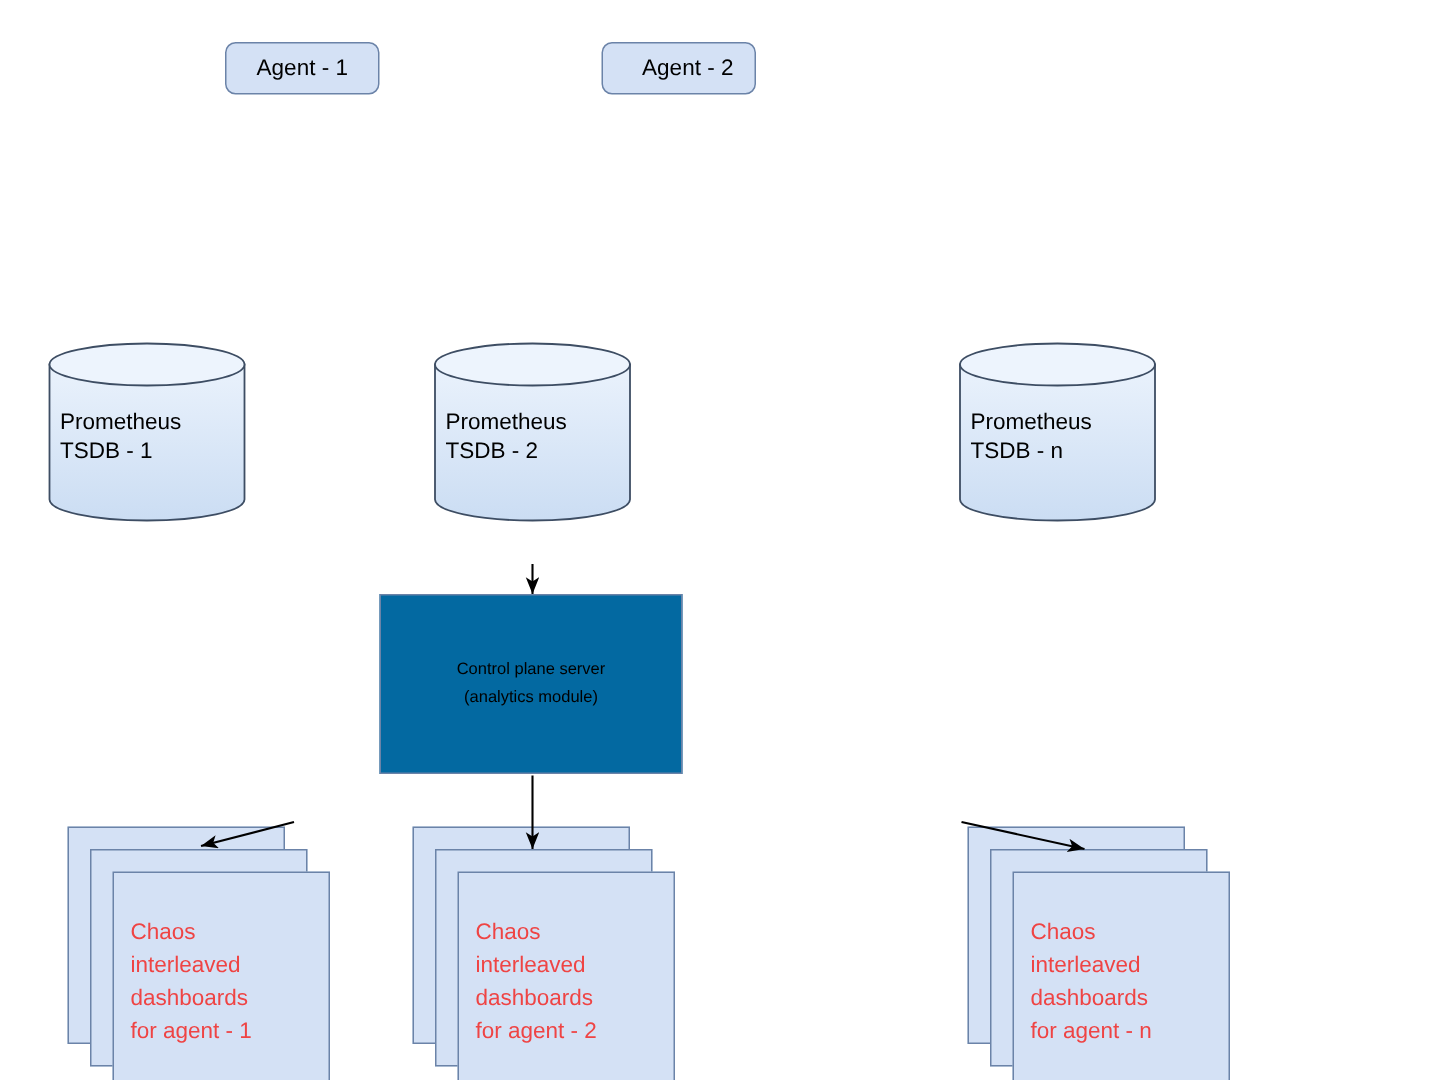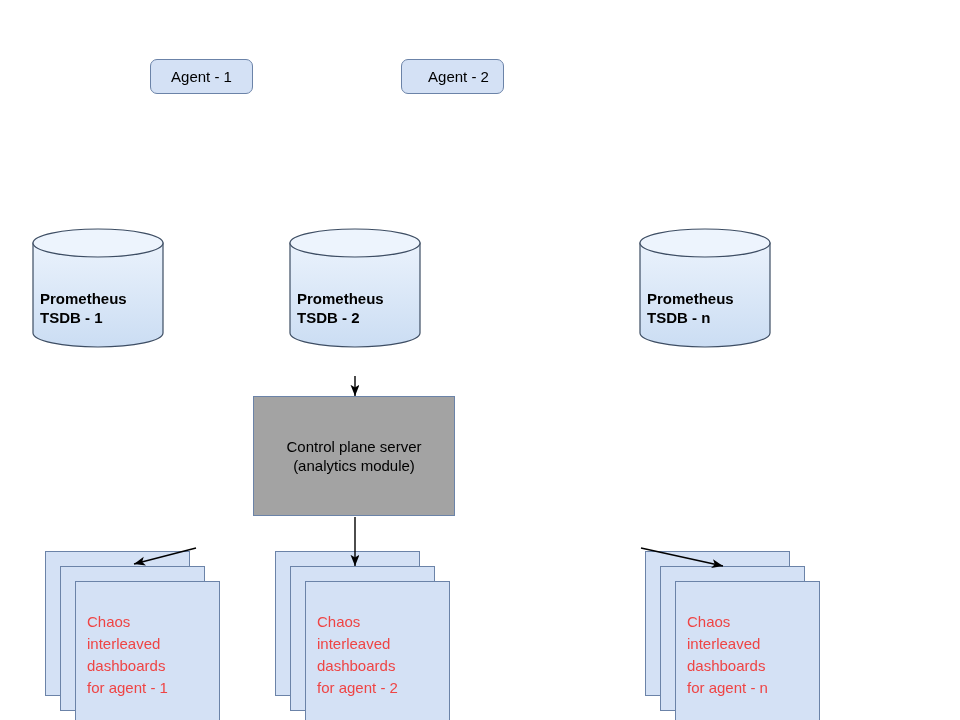--- a/index.html
+++ b/index.html
@@ -30,60 +30,58 @@
     background: #d4e1f5;
     border: 1px solid #6b83a8;
     border-radius: 7px;
     display: flex;
     align-items: center;
     justify-content: center;
     font-size: 15px;
     line-height: 1;
     color: #000;
     white-space: nowrap;
-    margin-top: 31px;
   }
 
   
   .cylinder {
     position: absolute;
     width: 132px;
     height: 120px;
   }
   .cyl-svg {
     position: absolute;
     left: 0; top: 0;
     width: 132px;
     height: 120px;
     overflow: visible;
   }
   .cyl-label {
     position: absolute;
     left: 8px;
-    top: 61px;
+    top: 44px;
     width: 116px;
     font-size: 15px;
     line-height: 19px;
     color: #000;
     white-space: pre-line;
     text-align: left;
-    font-weight: bold;
   }
 
   
   .rect-box {
     position: absolute;
     box-sizing: border-box;
-    background: #a3a3a3;
+    background: #0369a1;
     border: 1px solid #6b83a8;
     display: flex;
     align-items: center;
     justify-content: center;
     text-align: center;
-    font-size: 15px;
+    font-size: 11px;
     line-height: 19px;
     color: #000;
     white-space: pre-line;
   }
 
   
   .stack {
     position: absolute;
     width: 175px;
     height: 175px;

